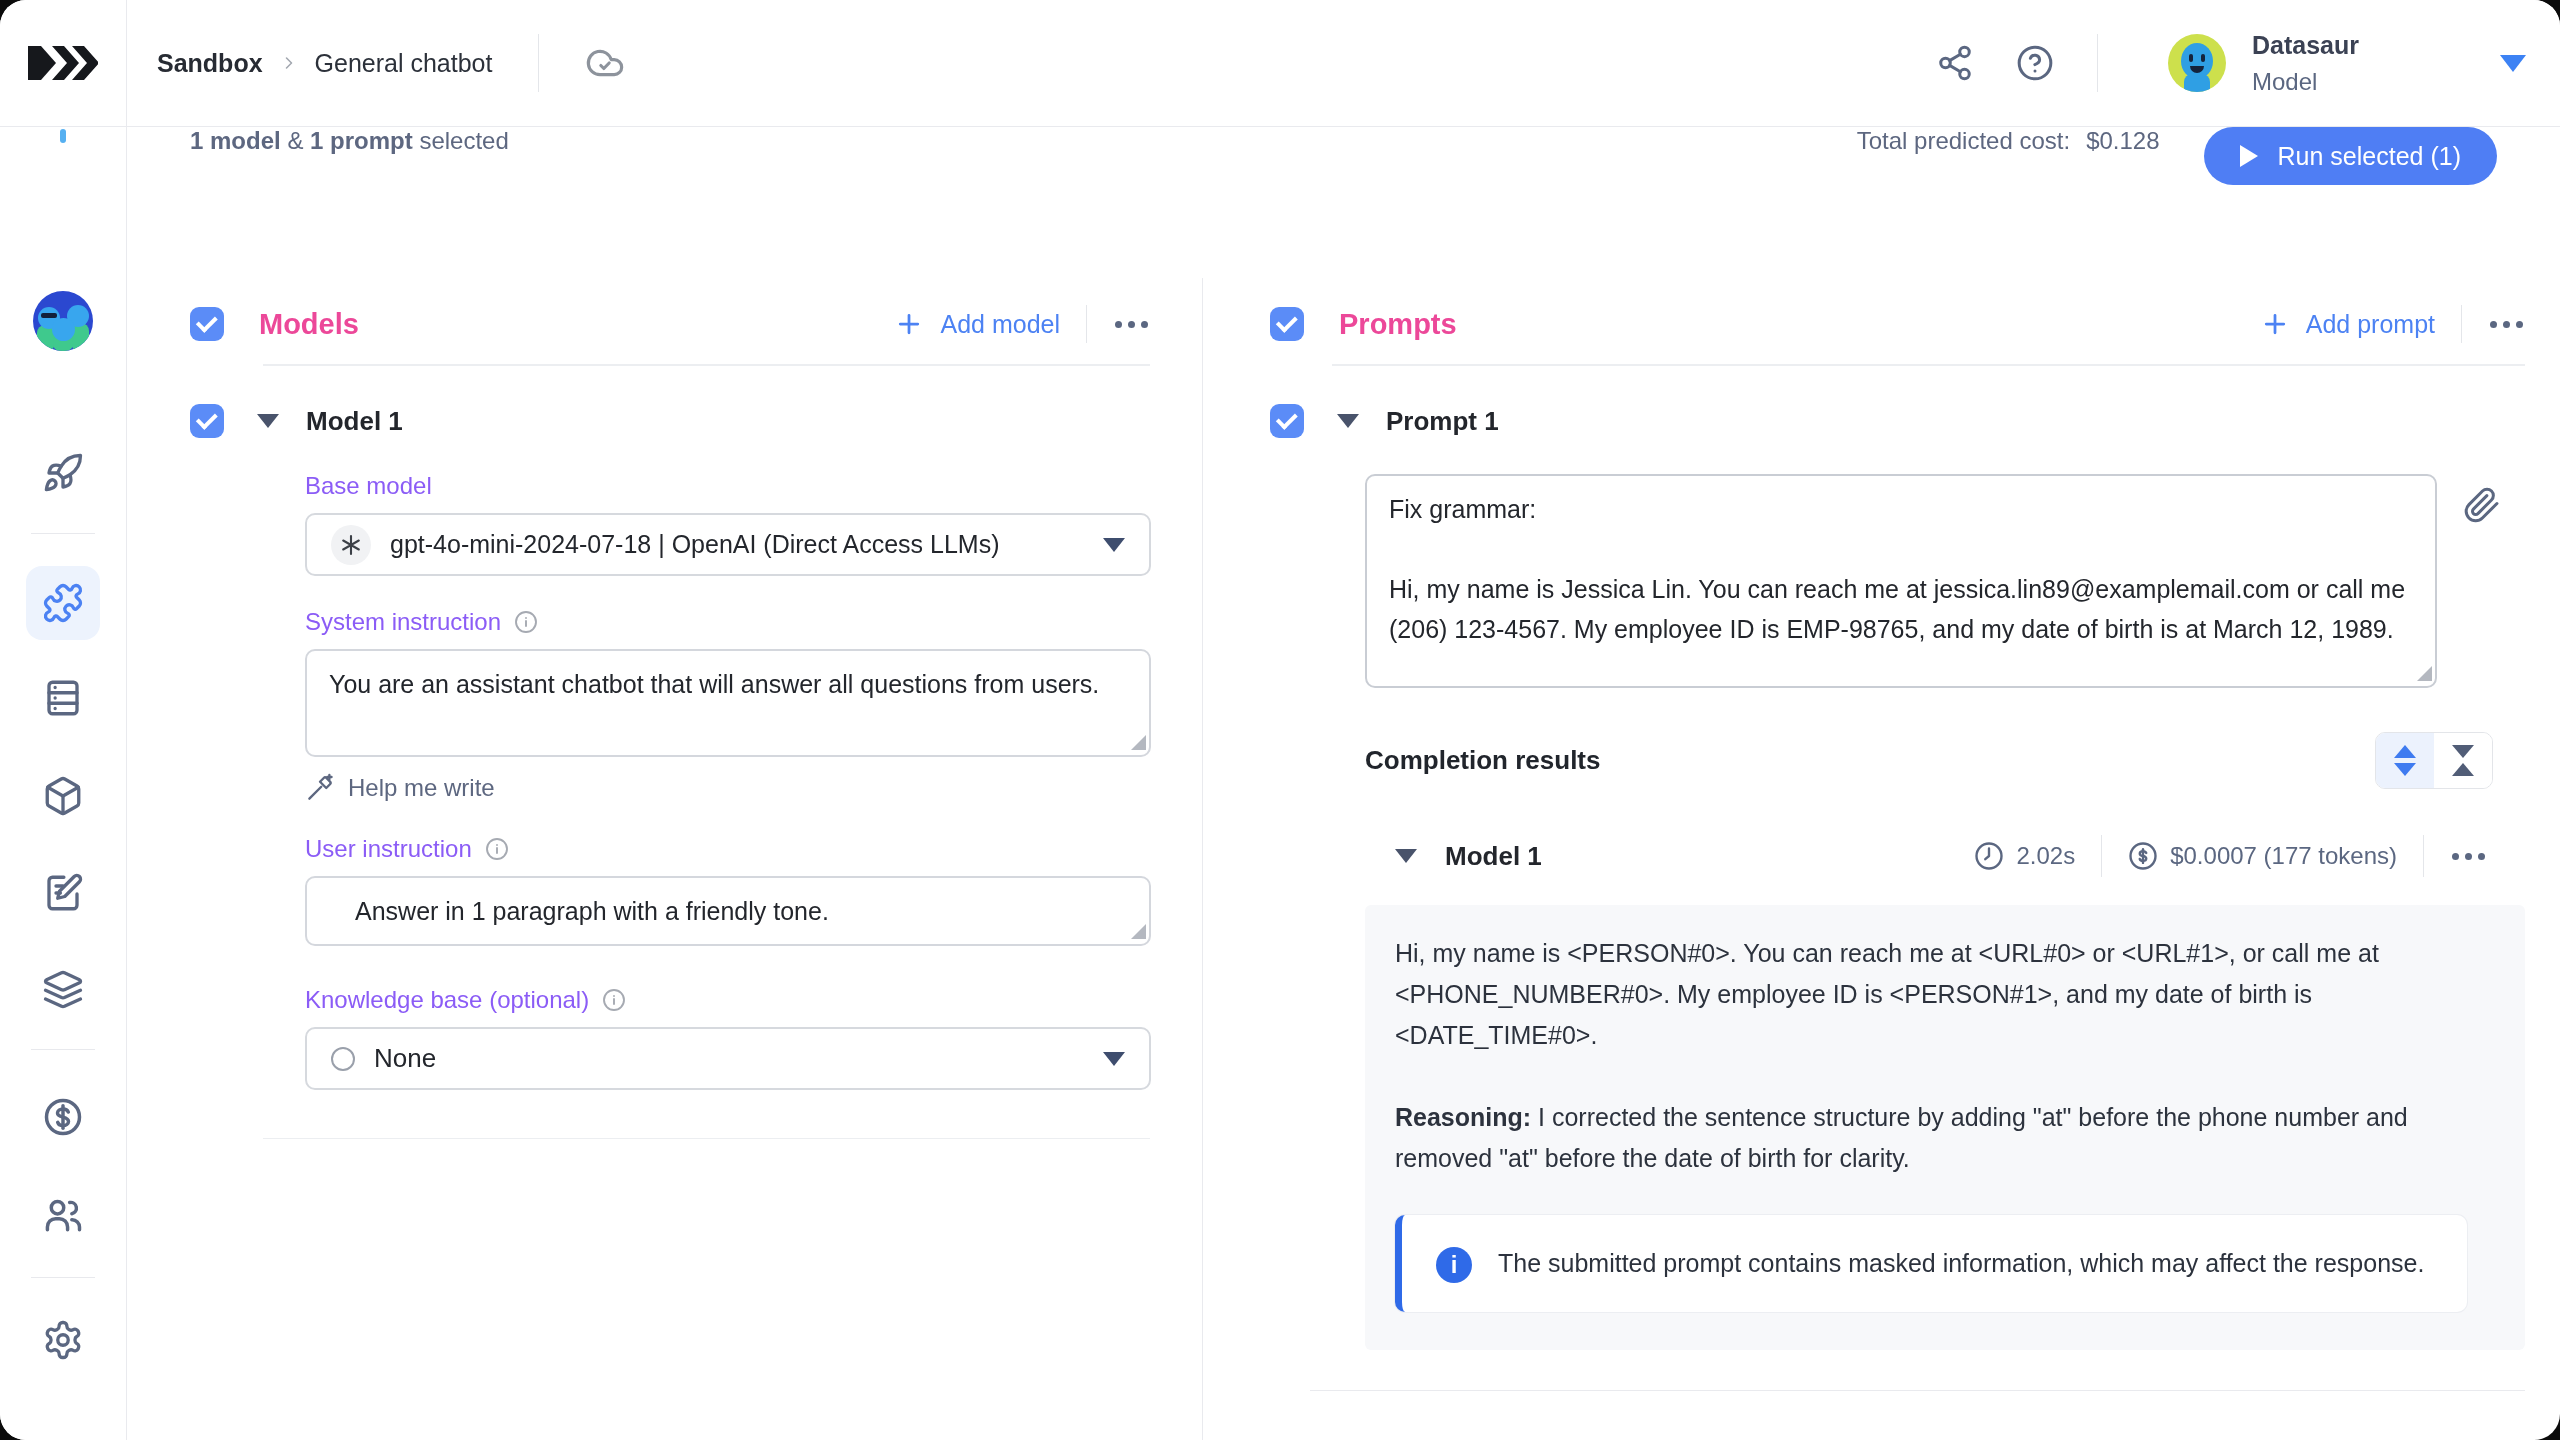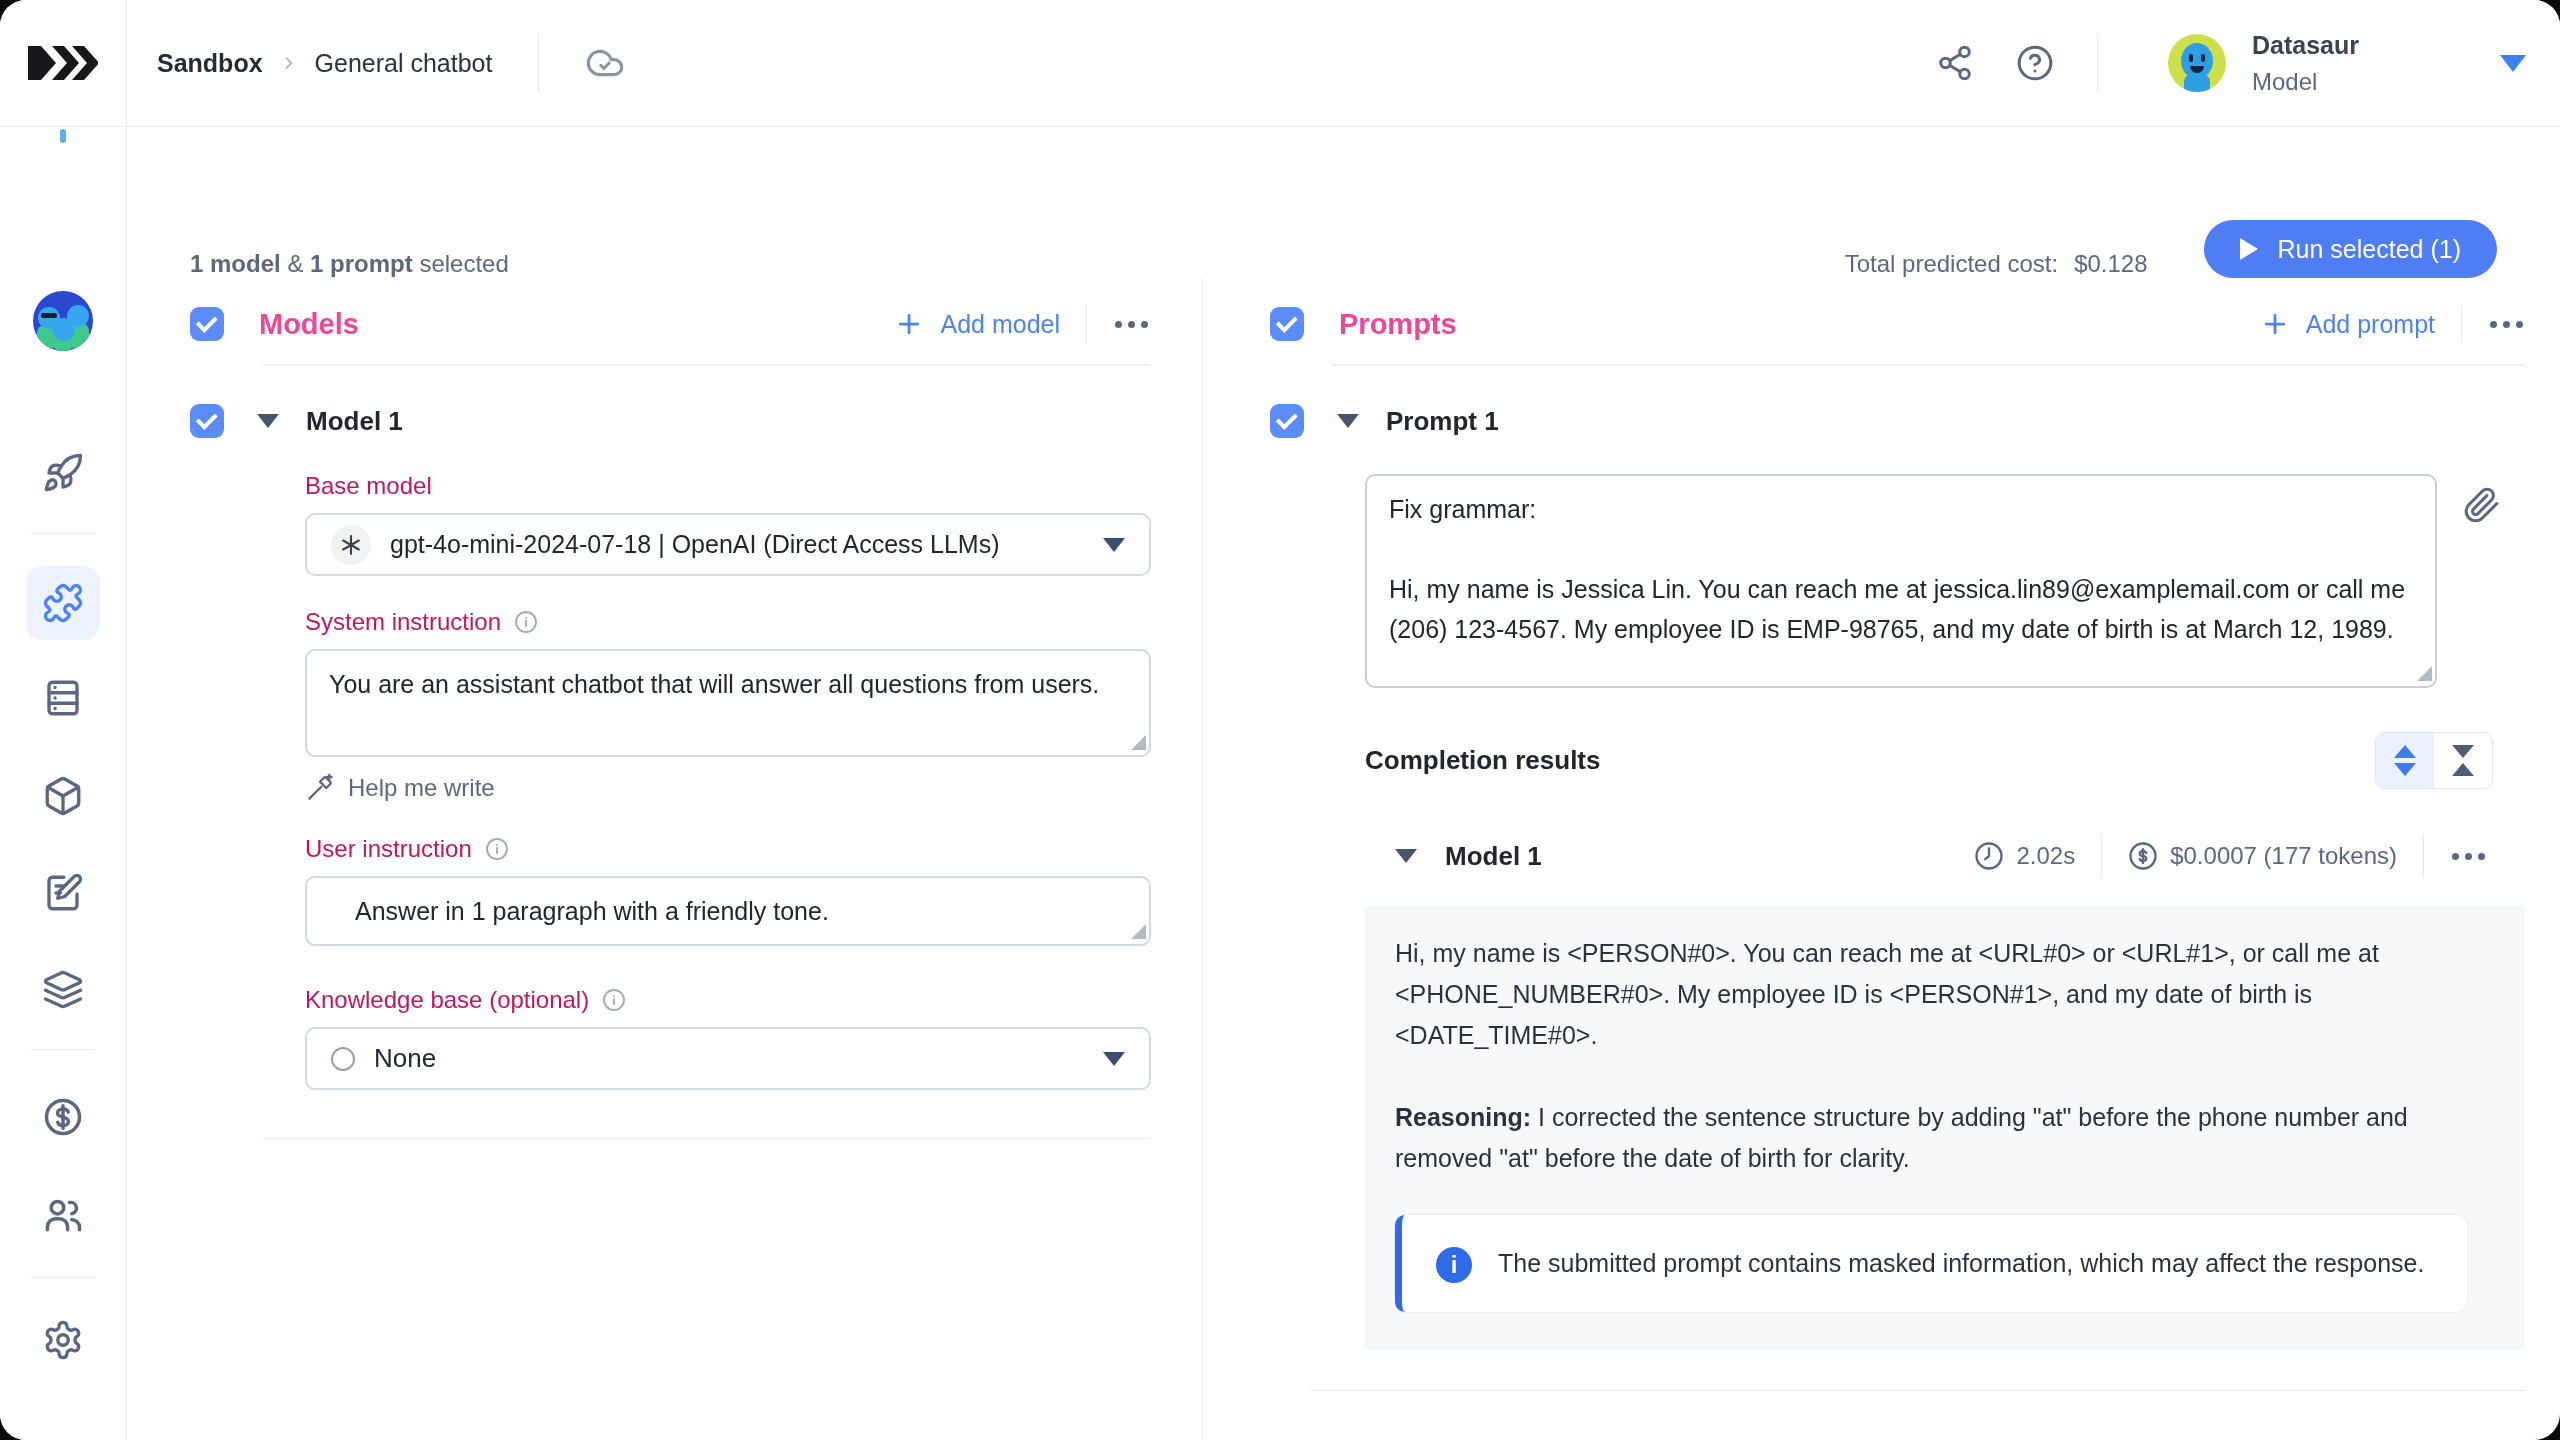--- a/index.html
+++ b/index.html
@@ -32,21 +32,21 @@
   .scroll-tick { position:absolute; top:2px; left:50%; transform:translateX(-50%); width:6px; height:14px; border-radius:3px; background:#56b0f1; }
   .ws-avatar { top:164px; width:60px; height:60px; border-radius:50%; background:#2b48d0; overflow:hidden; position:absolute; }
   .ws-avatar .f { position:absolute; border-radius:50%; background:#38a6ee; }
   .ws-avatar .g { position:absolute; background:#3fc98d; }
   .side-div { height:1px; width:64px; background:#e8e9ed; }
   .nav-active { width:74px; height:74px; border-radius:16px; background:#edf3fd; }
   svg.sico { stroke:#5b6781; fill:none; stroke-width:1.9; stroke-linecap:round; stroke-linejoin:round; }
   svg.sico.blue { stroke:#4c82f3; }
 
   
-  .actionbar { position:absolute; top:127px; left:127px; right:0; height:151px; display:flex; align-items:flex-end; padding:0 63px; background:#fff;gap:12px; }
+  .actionbar { position:absolute; top:127px; left:127px; right:0; height:151px; display:flex; align-items:flex-start; padding:0 63px; background:#fff; }
   .sel-text { font-size:24px; color:#5d6780; }
   .sel-text b { font-weight:bold; }
   .cost { margin-left:auto; font-size:24px; color:#5d6780; display:flex; align-items:baseline; }
   .cost .val { margin-left:16px; }
   .run-btn { margin-left:44px; height:58px; border:none; border-radius:29px; background:#4f7ef4; color:#fff; font-family:inherit; font-size:25px; display:flex; align-items:center; gap:20px; padding:0 36px; cursor:pointer; }
 
   
   .panels { position:absolute; top:278px; left:127px; right:0; bottom:0; display:flex; }
   .left-panel { width:1076px; border-right:1px solid #e9eaee; padding:18px 52px 0 63px; }
   .right-panel { flex:1; padding:18px 35px 0 67px; }
@@ -62,21 +62,21 @@
 
   .cbx { width:34px; height:34px; border-radius:9px; background:#5b8cf7; display:flex; align-items:center; justify-content:center; flex:0 0 auto; cursor:pointer; }
   .cbx::after { content:""; width:15px; height:8px; border-left:4px solid #fff; border-bottom:4px solid #fff; transform:rotate(-45deg) translate(1px,-2px); }
 
   .item-row { display:flex; align-items:center; margin-top:38px; }
   .tri-down { width:0; height:0; border-left:11px solid transparent; border-right:11px solid transparent; border-top:14px solid #49536b; cursor:pointer; }
   .item-row .tri-down { margin-left:33px; }
   .item-name { font-size:26px; font-weight:bold; color:#23262c; margin-left:27px; }
 
   .form { margin:34px 0 0 115px; width:846px; }
-  .flabel { display:flex; align-items:center; gap:13px; font-size:24px; color:#be185d; margin:32px 0 13px; }
+  .flabel { display:flex; align-items:center; gap:13px; font-size:24px; color:#8b5cf6; margin:32px 0 13px; }
   .flabel.first { margin-top:0; }
   .select { height:63px; border:2px solid #d6d9de; border-radius:10px; display:flex; align-items:center; padding:0 24px; gap:19px; cursor:pointer; background:#fff; }
   .select .stext { font-size:25px; color:#23262c; }
   .sel-caret { margin-left:auto; width:0; height:0; border-left:11px solid transparent; border-right:11px solid transparent; border-top:14px solid #3e4d6e; }
   .oai-badge { width:40px; height:40px; border-radius:50%; background:#f1f2f4; display:flex; align-items:center; justify-content:center; }
   .kb-circ { width:24px; height:24px; border-radius:50%; border:2px solid #9aa0ab; }
 
   .ta-wrap { position:relative; }
   textarea.ta { display:block; width:100%; border:2px solid #d4d7dd; border-radius:10px; padding:13px 22px; font-family:inherit; font-size:25px; line-height:40px; color:#23262c; resize:none; outline:none; background:#fff; }
   .corner { position:absolute; right:5px; bottom:7px; width:0; height:0; border-left:15px solid transparent; border-bottom:15px solid #b4b8c0; pointer-events:none; }

